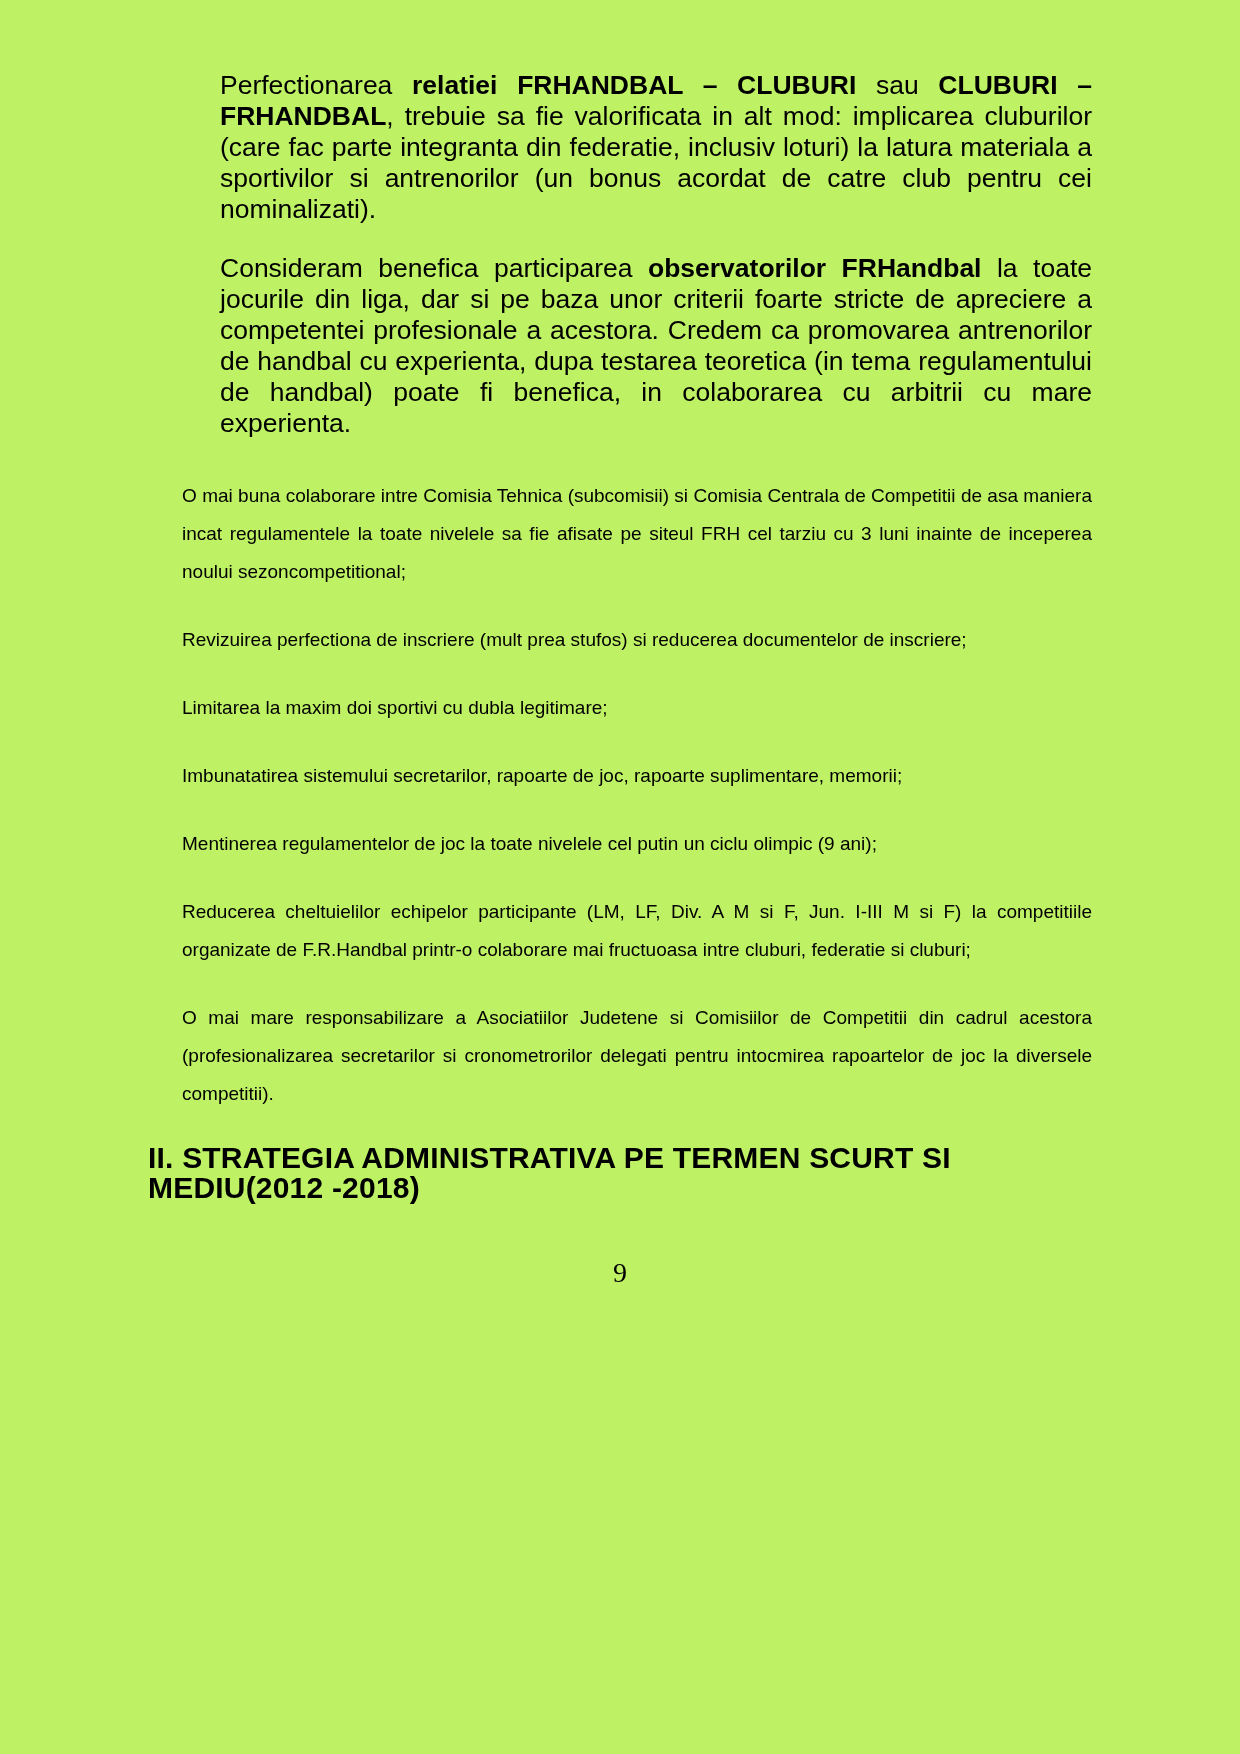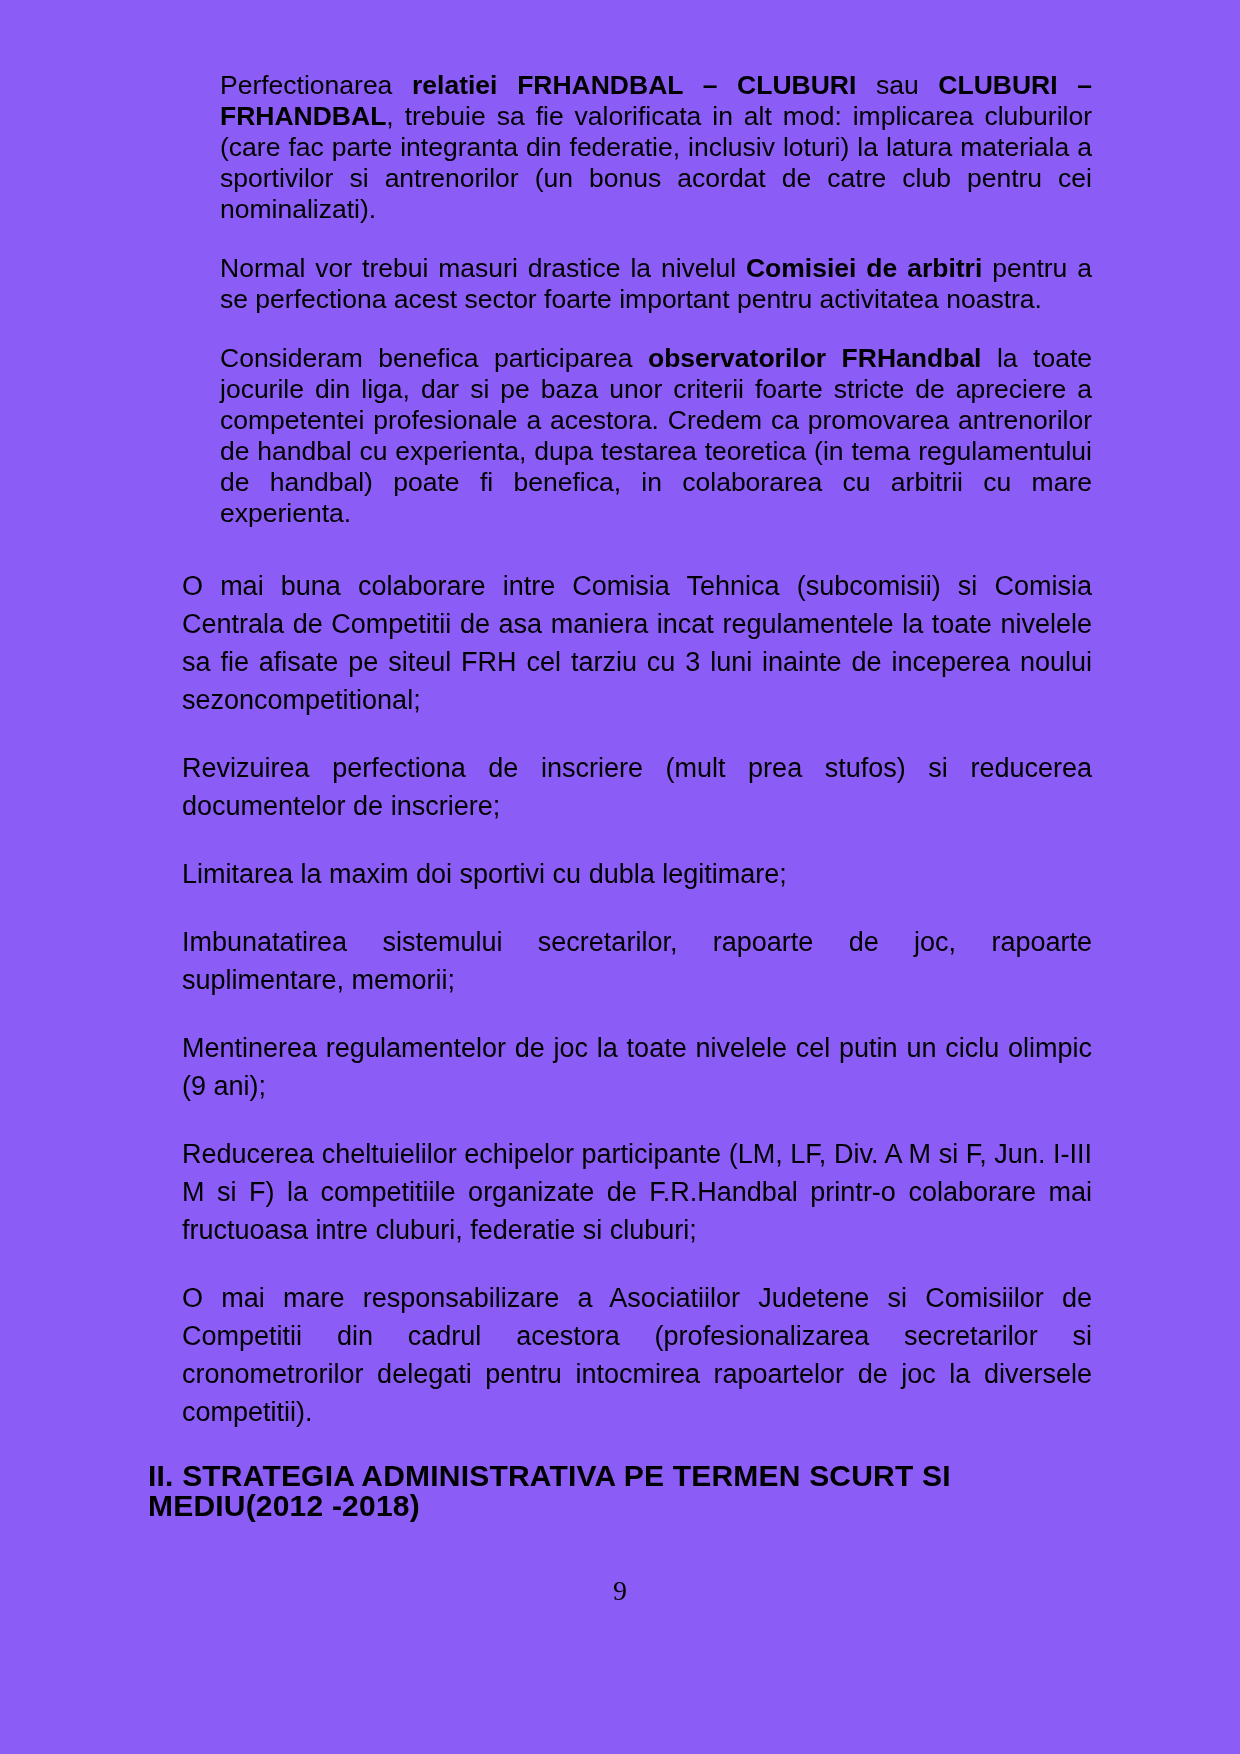--- a/index.html
+++ b/index.html
@@ -6,21 +6,21 @@
   body {
     width: 1240px; height: 1754px;
     background: #ffffff;
     font-family: "Liberation Sans", sans-serif;
     color: #000000;
     -webkit-font-smoothing: antialiased;
   }
   .page {
     position: relative;
     width: 1240px; height: 1754px;
-    background: #8b5cf6;
+    background: #bef264;
     overflow: hidden;
   }
   .content {
     position: absolute;
     left: 148px; top: 0;
     width: 944px;
   }
   
   .block1 {
     margin: 70px 0 0 72px;
@@ -28,21 +28,21 @@
     line-height: 31px;
   }
   .block1 p {
     margin: 0 0 28px 0;
     text-align: justify;
   }
   .block1 b { font-weight: bold; }
   
   .block2 {
     margin: 38px 0 0 34px;
-    font-size: 27px;
+    font-size: 19px;
     line-height: 38px;
   }
   .block2 p {
     margin: 0 0 30px 0;
     text-align: justify;
   }
   .heading {
     margin: 0;
     font-size: 30px;
     line-height: 30px;
@@ -58,21 +58,20 @@
   }
 </style>
 </head>
 <body>
 
 <div class="page">
   <div class="content">
 
     <section class="block1">
       <p><span>Perfectionarea </span><b>relatiei FRHANDBAL – CLUBURI</b><span> sau </span><b>CLUBURI – FRHANDBAL</b><span>, trebuie sa fie valorificata in alt mod: implicarea cluburilor (care fac parte integranta din federatie, inclusiv loturi) la latura materiala a sportivilor si antrenorilor (un bonus acordat de catre club pentru cei nominalizati).</span></p>
-      <p><span>Normal vor trebui masuri drastice la nivelul </span><b>Comisiei de arbitri</b><span> pentru a se perfectiona acest sector foarte important pentru activitatea noastra.</span></p>
       <p><span>Consideram benefica participarea </span><b>observatorilor FRHandbal</b><span> la toate jocurile din liga, dar si pe baza unor criterii foarte stricte de apreciere a competentei profesionale a acestora. Credem ca promovarea antrenorilor de handbal cu experienta, dupa testarea teoretica (in tema regulamentului de handbal) poate fi benefica, in colaborarea cu arbitrii cu mare experienta.</span></p>
     </section>
 
     <section class="block2">
       <p>O mai buna colaborare intre Comisia Tehnica (subcomisii) si Comisia Centrala de Competitii de asa maniera incat regulamentele la toate nivelele sa fie afisate pe siteul FRH cel tarziu cu 3 luni inainte de inceperea noului sezoncompetitional;</p>
       <p>Revizuirea perfectiona de inscriere (mult prea stufos) si reducerea documentelor de inscriere;</p>
       <p>Limitarea la maxim doi sportivi cu dubla legitimare;</p>
       <p>Imbunatatirea sistemului secretarilor, rapoarte de joc, rapoarte suplimentare, memorii;</p>
       <p>Mentinerea regulamentelor de joc la toate nivelele cel putin un ciclu olimpic (9 ani);</p>
       <p>Reducerea cheltuielilor echipelor participante (LM, LF, Div. A M si F, Jun. I-III M si F) la competitiile organizate de F.R.Handbal printr-o colaborare mai fructuoasa intre cluburi, federatie si cluburi;</p>

